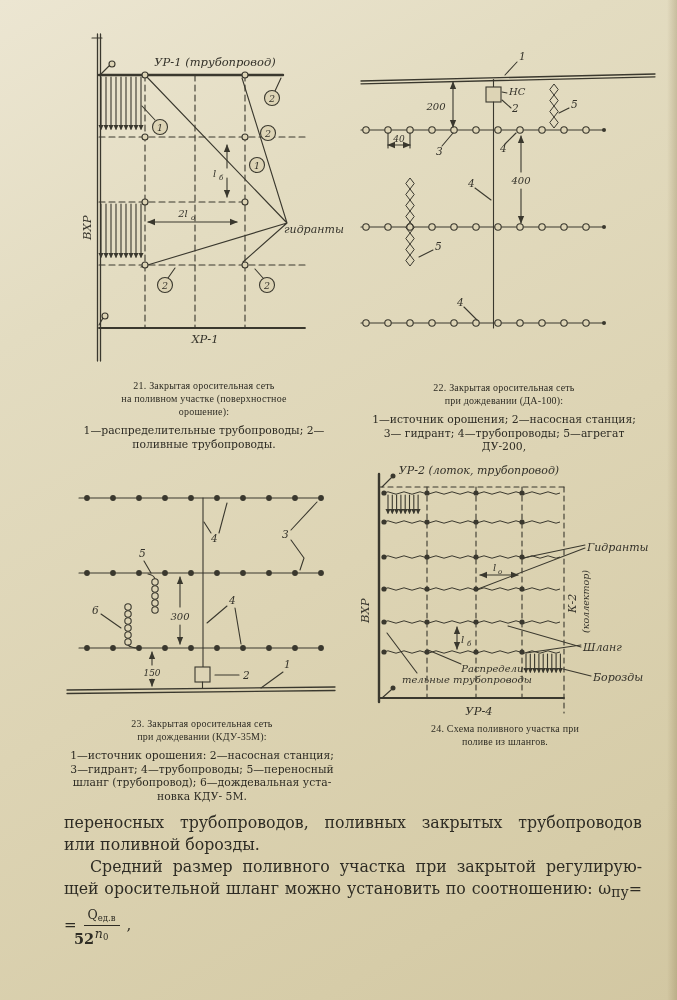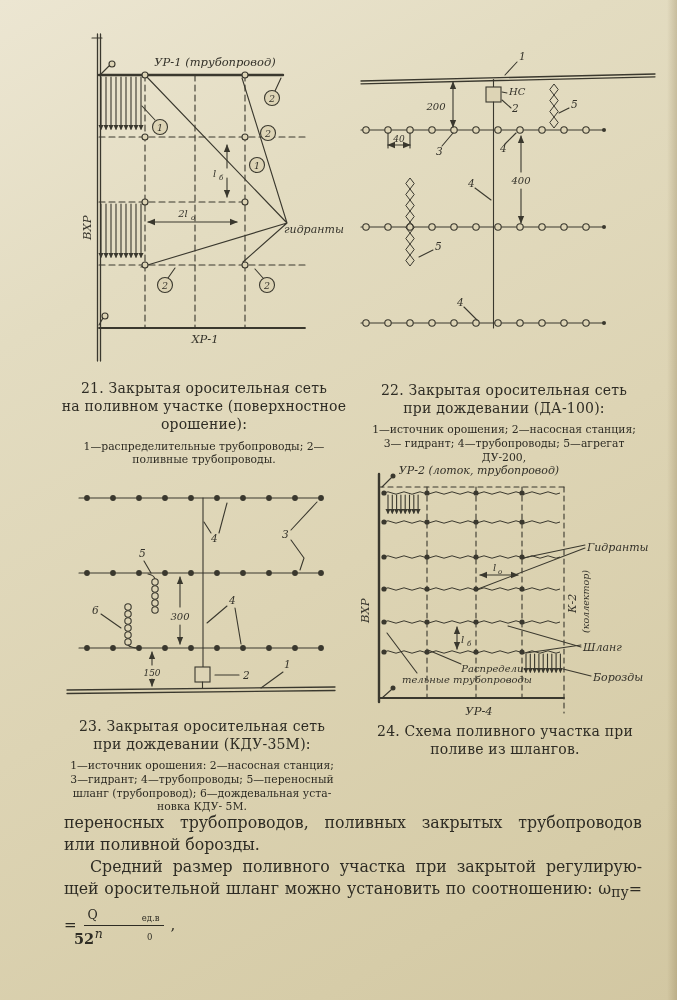--- a/index.html
+++ b/index.html
@@ -12,30 +12,30 @@
   svg .st{stroke:#3a382e;stroke-width:1.1;fill:none;stroke-linecap:round;}
   svg .w2{stroke-width:2.4;} svg .w18{stroke-width:1.8;} svg .w13{stroke-width:1.3;}
   svg .dash{stroke-dasharray:6 4;} svg .dash2{stroke-dasharray:5 4;}
   svg .dot{fill:#3a382e;stroke:none;}
   svg .oc{fill:#ddd4b5;stroke:#3a382e;stroke-width:1.1;}
   svg text{font-family:"DejaVu Serif",serif;font-style:italic;fill:#34322a;}
   svg .f7{font-size:7px;} svg .f9{font-size:9px;} svg .f95{font-size:9.5px;}
   svg .f10{font-size:10px;} svg .f105{font-size:10.5px;} svg .f11{font-size:11px;} svg .f115{font-size:11.5px;}
   svg .mid{text-anchor:middle;}
   .cap{position:absolute;text-align:center;}
-  .cap .title{font-size:14px;line-height:1.3;letter-spacing:.2px;}
+  .cap .title{font-size:10px;line-height:1.3;letter-spacing:.2px;font-family:Liberation Serif, serif;}
   .cap .legend{font-size:10.8px;line-height:1.26;margin-top:6px;}
   .body-text{position:absolute;left:64px;top:812px;width:578px;font-size:15.8px;line-height:22px;}
   .jline{text-align:justify;text-align-last:justify;}
   .indent{text-indent:26px;}
   .subsm{font-size:14px;vertical-align:-3px;}
   .formula{display:flex;align-items:center;gap:7px;margin-top:4px;font-size:15px;}
   .frac{display:inline-flex;flex-direction:column;align-items:center;font-size:12.5px;line-height:1.25;}
   .frac .num{padding:0 4px 1px;border-bottom:1.2px solid #2e2c24;}
-  .fsub{font-size:8.5px;vertical-align:-2px;margin-left:44px;}
+  .fsub{font-size:8.5px;vertical-align:-2px;}
   .pagenum{position:absolute;left:66px;top:930px;font-size:14.5px;font-weight:bold;margin-left:8px;}
 </style>
 </head>
 <body>
 
 <div class="page">
 
   <svg width="0" height="0">
     <defs>
       <marker id="mA" viewBox="0 0 10 10" refX="9" refY="5" markerWidth="7.5" markerHeight="7.5" orient="auto-start-reverse">

